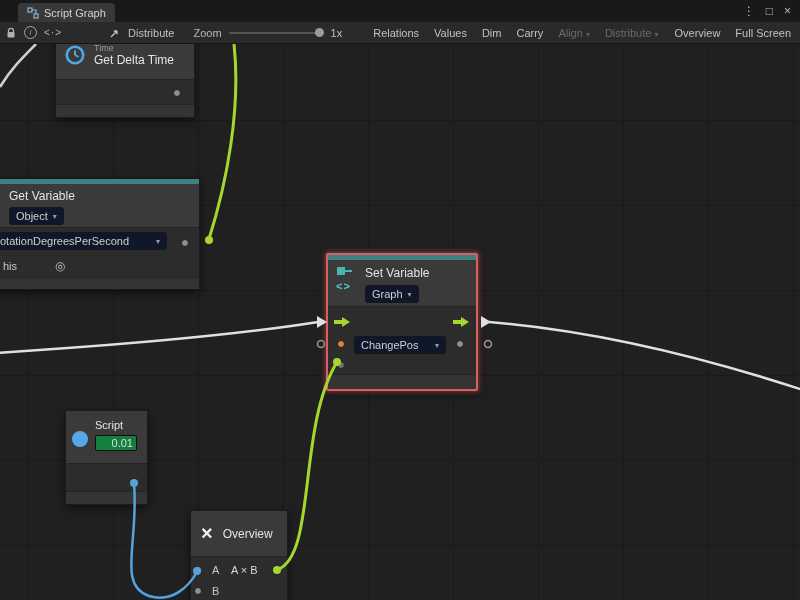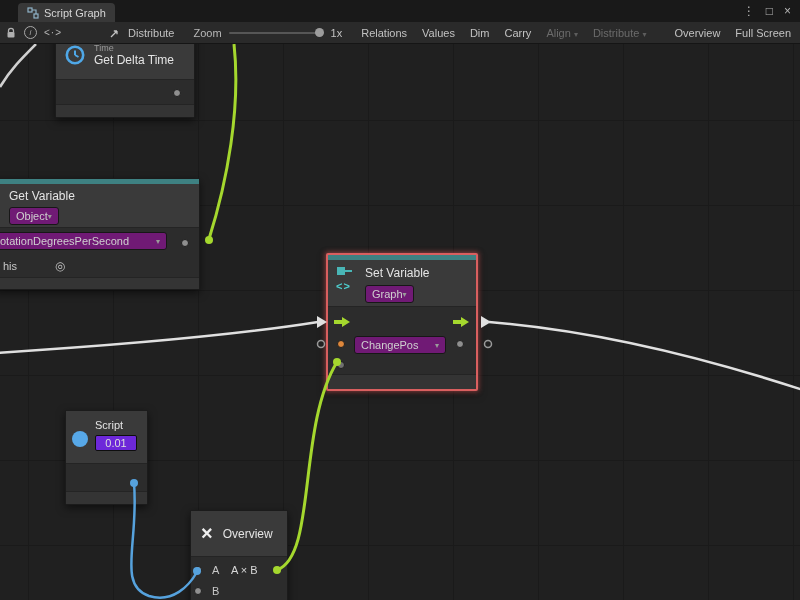--- a/index.html
+++ b/index.html
@@ -36,26 +36,26 @@
   
   .node{position:absolute;background:#2f2f2f;border:1px solid #1b1b1b;border-radius:2px;
     box-shadow:0 3px 9px rgba(0,0,0,.55);box-sizing:border-box;}
   .node.selected{border:2px solid #d95f5f;box-shadow:0 0 5px 1px rgba(226,92,92,.55),0 3px 9px rgba(0,0,0,.55);}
   .nbar{height:5px;background:#3e8182;}
   .nheader{background:#3a3a3a;box-sizing:border-box;}
   .nbody{background:#2c2c2c;border-top:1px solid #242424;box-sizing:border-box;position:relative;}
   .nfooter{background:#343434;border-top:1px solid #242424;box-sizing:border-box;}
   .ntitle{font-size:12px;color:#e4e4e4;white-space:nowrap;}
   .ncat{font-size:9px;color:#9a9a9a;line-height:10px;}
-  .chip{display:inline-flex;align-items:center;justify-content:space-between;background:#701a75;border:1px solid #171717;
+  .chip{display:inline-flex;align-items:center;justify-content:space-between;gap:5px;background:#0f172a;border:1px solid #171717;
     border-radius:3px;padding:2px 6px;color:#cfcfcf;white-space:nowrap;box-sizing:border-box;cursor:default;}
   .port{position:absolute;width:8px;height:8px;border-radius:50%;background:#8f8f8f;border:1px solid #1e1e1e;box-sizing:border-box;}
   .port.orange{background:#de873b;}
   .port.dim{background:#6f6f6f;}
-  .valbox{background:#6d28d9;border:1px solid #0e0e0e;border-radius:2px;padding:1px 3px;width:34px;text-align:center;color:#dedede;}
+  .valbox{background:#15803d;border:1px solid #0e0e0e;border-radius:2px;padding:1px 3px;width:34px;text-align:right;color:#dedede;}
   .teal-type{color:#4ecfcf;font-weight:bold;font-size:11px;letter-spacing:1px;line-height:11px;}
   .xsym{font-size:20px;font-weight:bold;color:#efefef;line-height:20px;}
   .abs{position:absolute;}
 </style>
 </head>
 <body>
 
 <div class="tabbar">
   <div class="tab">
     <svg width="12" height="12" viewBox="0 0 12 12">
@@ -81,21 +81,21 @@
   <span class="code-glyph">&lt;·&gt;</span>
   <svg width="12" height="12" viewBox="0 0 12 12" style="margin-left:40px">
     <path d="M2 10 L8 4 M8 4 h-3.2 M8 4 v3.2" fill="none" stroke="#c4c4c4" stroke-width="1.3"></path>
   </svg>
   <span>Distribute</span>
   <span class="zoomlabel" style="margin-left:12px">Zoom</span>
   <div class="slider">
     <div class="handle"></div>
   </div>
   <span>1x</span>
-  <span class="tbtn" style="margin-left:8px">Relations</span>
+  <span class="tbtn" style="margin-left:20px">Relations</span>
   <span class="tbtn">Values</span>
   <span class="tbtn">Dim</span>
   <span class="tbtn">Carry</span>
   <span class="tbtn disabled">
     <span>Align</span>
     <span class="caret">▾</span>
   </span>
   <span class="tbtn disabled">
     <span>Distribute</span>
     <span class="caret">▾</span>

